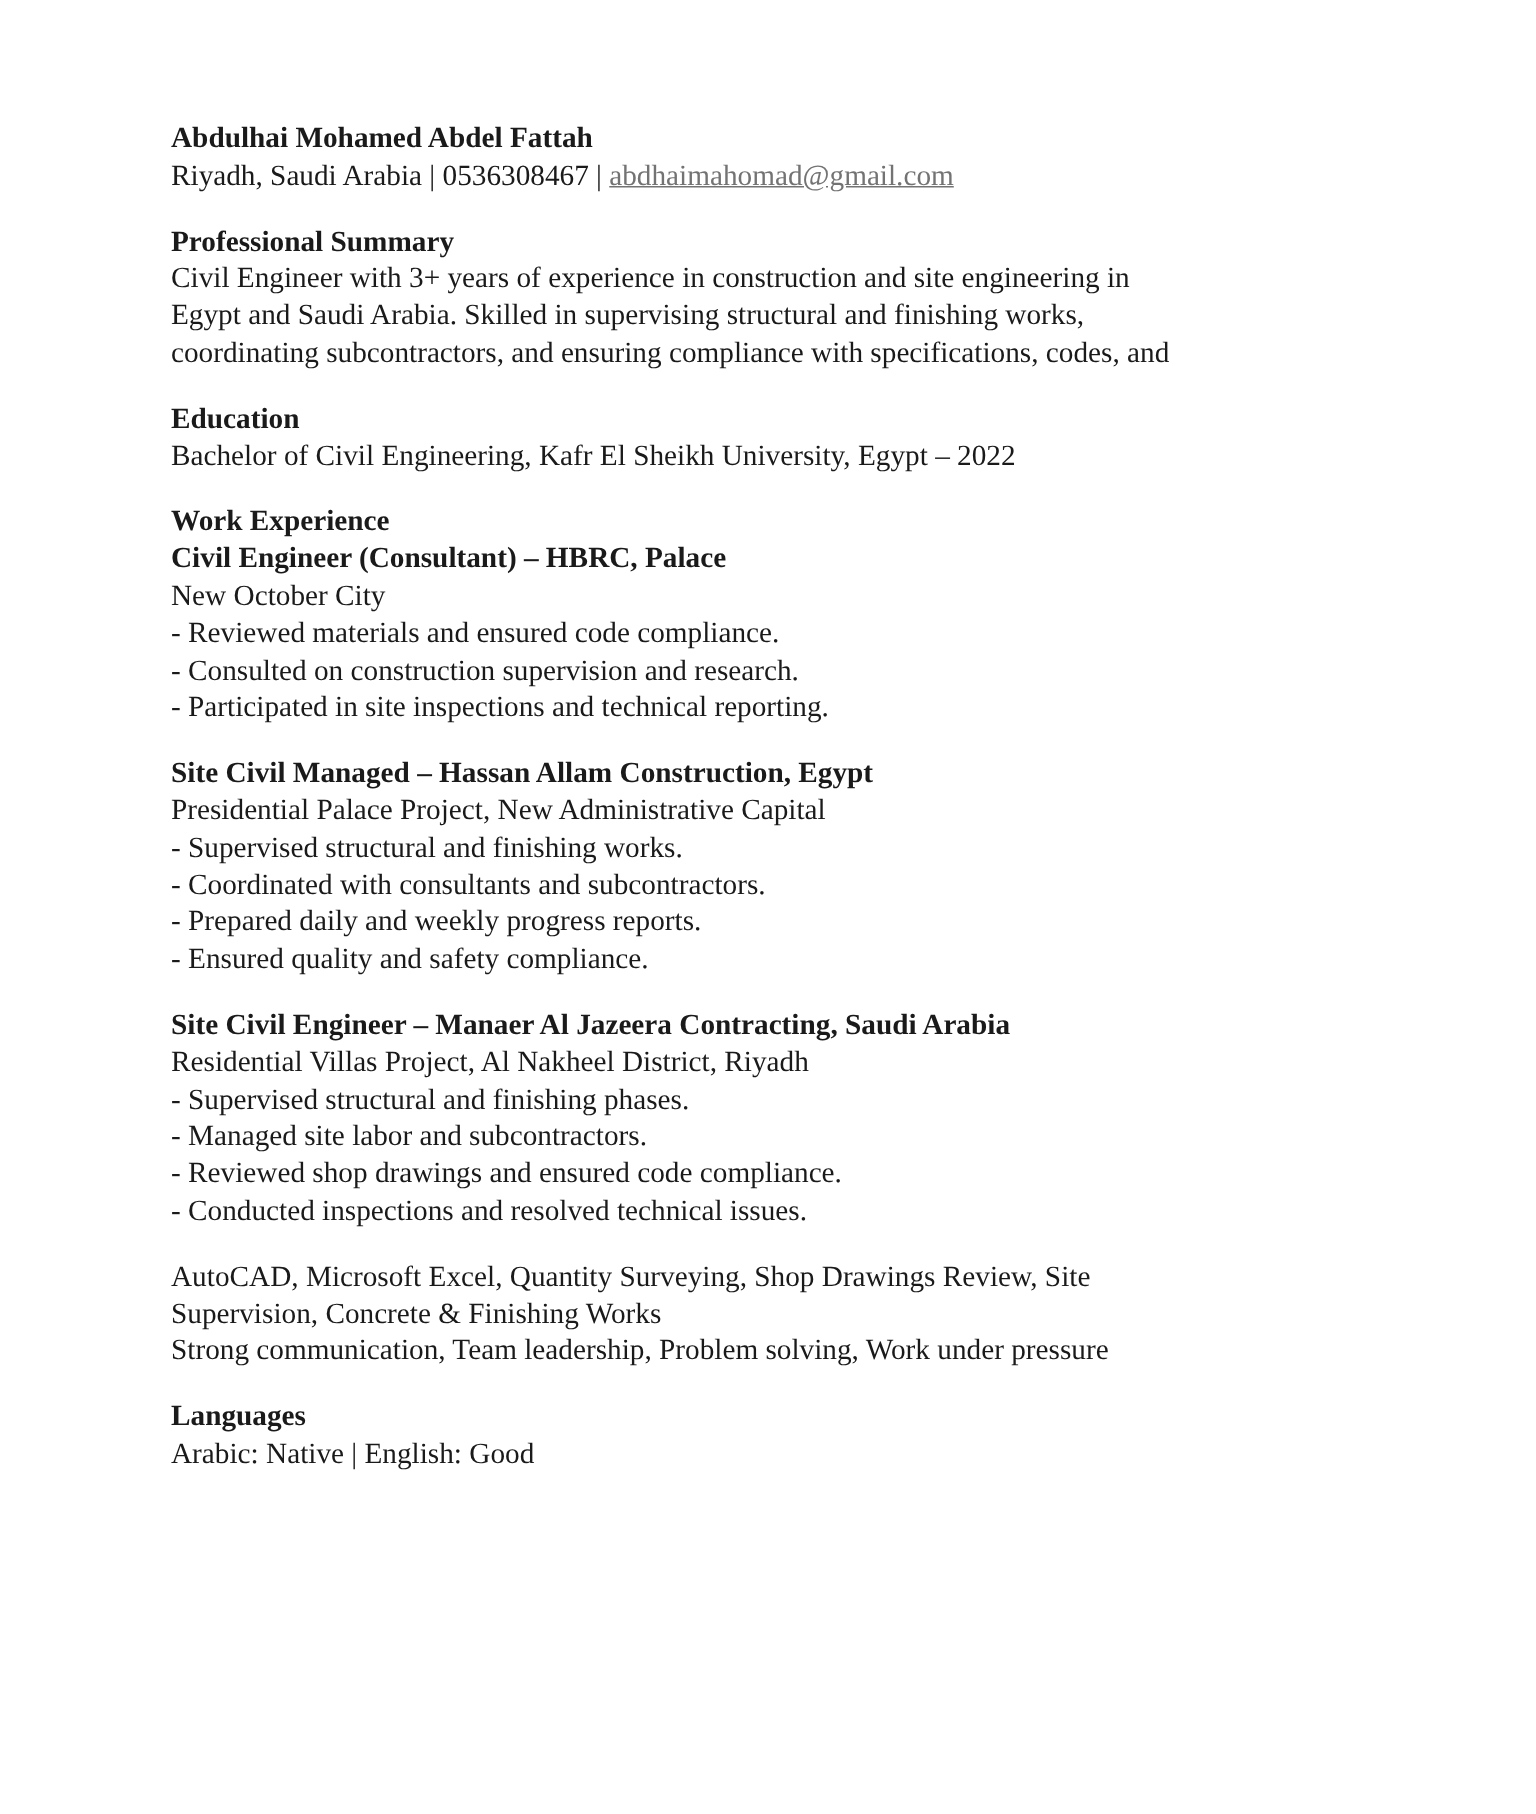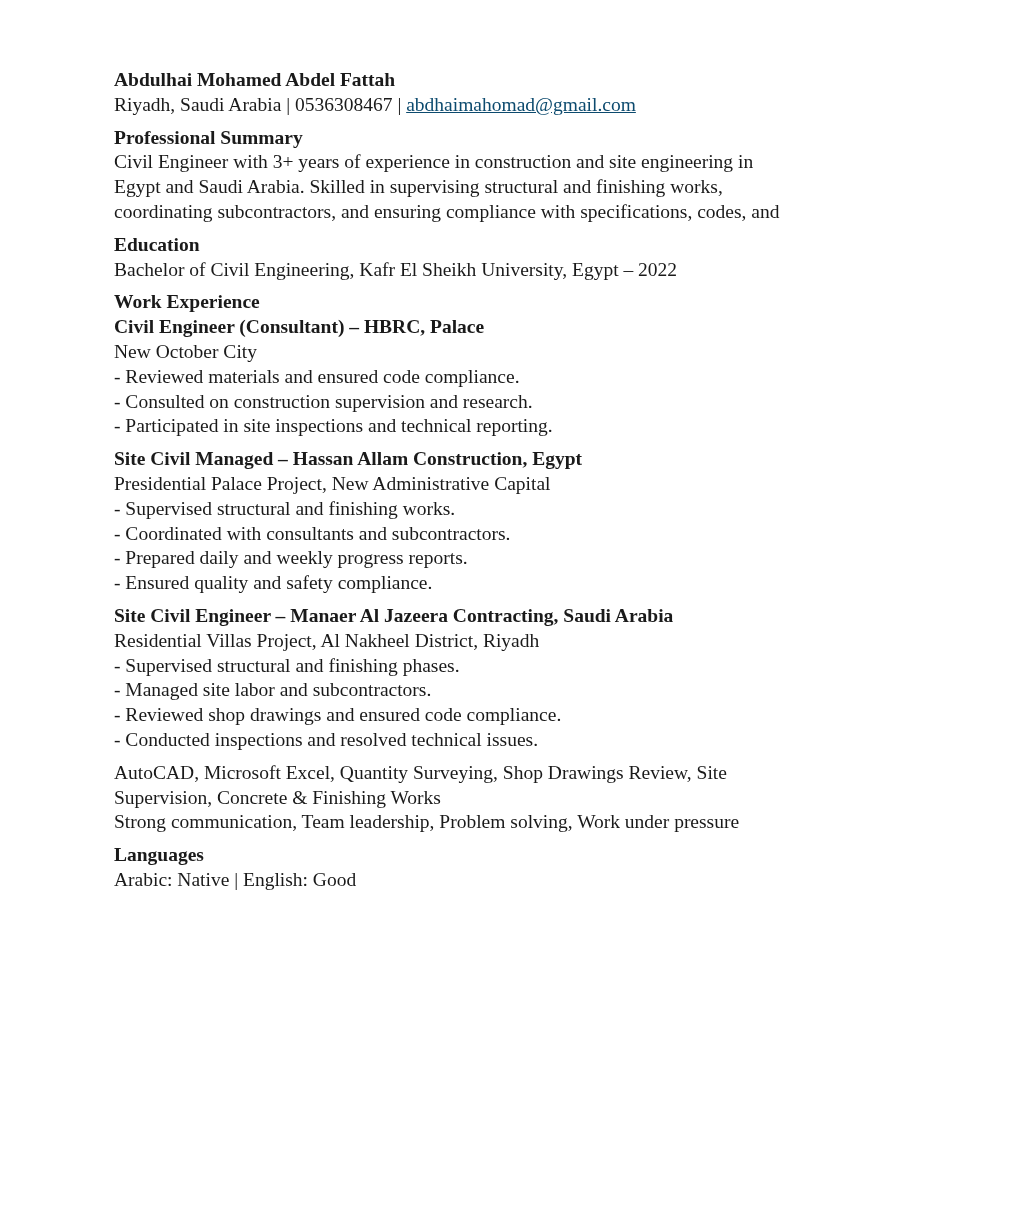--- a/index.html
+++ b/index.html
@@ -1,24 +1,24 @@
 <!DOCTYPE html>
 <html><head>
   <meta charset="utf-8">
   <style>
     html, body { margin: 0; padding: 0; background: #ffffff; }
     body {
       width: 1024px; height: 1209px; position: relative; overflow: hidden;
       font-family: "Liberation Serif", serif; color: #1a1a1a;
     }
-    .page { position: absolute; left: 114px; top: 68px; width: 780px; }
+    .page { position: absolute; left: 114px; top: 81px; width: 780px; }
     .line { font-size: 19.5px; line-height: 24.8px; white-space: nowrap; }
     .bold { font-weight: bold; }
-    .section { margin-top: 8px; }
-    a.email { color: #0c4a6e; text-decoration: underline; }
+    .section { margin-top: 19px; }
+    a.email { color: #737373; text-decoration: underline; }
   </style>
 </head>
 <body>
 
 <div class="page">
 
   <div>
     <div class="line bold">Abdulhai Mohamed Abdel Fattah</div>
     <div class="line"><span>Riyadh, Saudi Arabia</span><span> | </span><span>0536308467</span><span> | </span><a class="email" title="abdhaimahomad@gmail.com">abdhaimahomad@gmail.com</a></div>
   </div>

